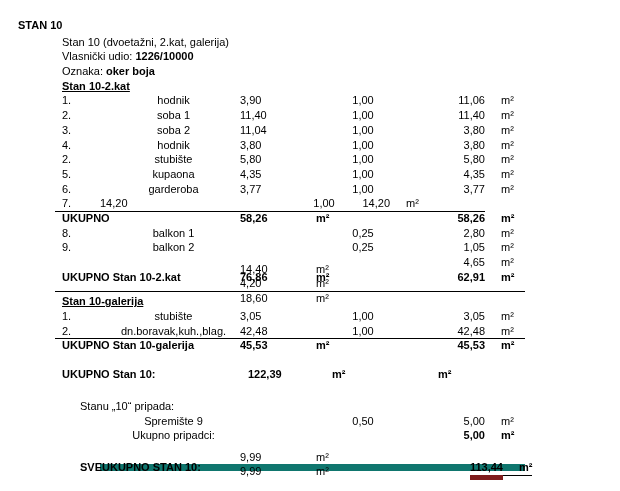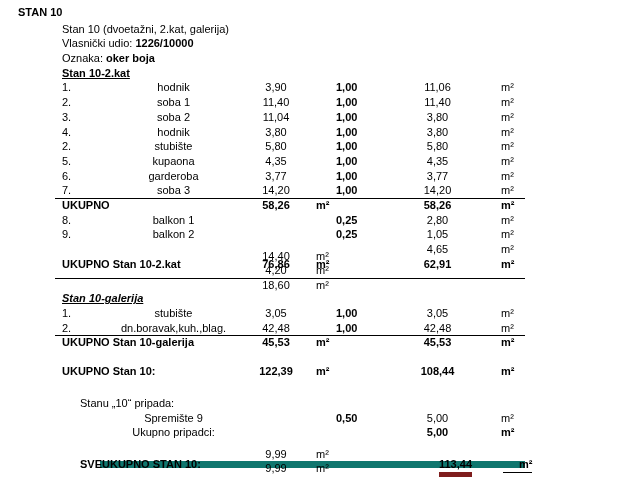--- a/index.html
+++ b/index.html
@@ -1,53 +1,53 @@
 <!DOCTYPE html>
 <html><head>
 <meta charset="utf-8">
 <style>
   html,body{margin:0;padding:0;}
   body{
     width:620px;height:491px;background:#ffffff;color:#000000;
     font-family:"Liberation Sans",sans-serif;font-size:11px;
     overflow:hidden;
   }
-  .doc{padding-top:5px;}
+  .doc{padding-top:18px;}
   .title{
     margin-left:18px;margin-bottom:2px;font-weight:bold;
     height:14.7px;line-height:14.7px;
   }
   .content{margin-left:55px;width:470px;}
   .hline{height:14.7px;line-height:14.7px;padding-left:7px;}
   .hline .bv{font-weight:bold;}
   .heading{height:14.7px;line-height:14.7px;padding-left:7px;font-weight:bold;}
   .heading span{text-decoration:underline;}
   .row{
     display:grid;
     grid-template-columns:45px 140px 72px 24px 54px 95px 40px;
     height:14.7px;line-height:14.7px;
   }
   .row.wide{grid-template-columns:185px 72px 24px 54px 95px 40px;}
   .row > div{box-sizing:border-box;overflow:visible;white-space:nowrap;}
   .c-num{padding-left:7px;}
   .c-label{padding-left:7px;text-align:center;}
   .c-wide{padding-left:7px;}
-  .c-val{text-align:center;}
+  .c-val{text-align:left;}
   .c-vu{padding-left:4px;}
-  .c-coef{text-align:left;font-weight:bold;}
-  .c-res{text-align:center;}
+  .c-coef{text-align:center;}
+  .c-res{text-align:right;}
   .c-unit{padding-left:16px;}
   .row.ul > div{border-bottom:1px solid #000;}
   .row.ul2 > div{border-bottom:7px solid #0f766e;}
   .row.ul2 > .c-num{border-bottom:none;}
   .row.b{font-weight:bold;}
   .row.bv .c-val,.row.bv .c-vu{font-weight:normal;margin-top:36px;}
   .row.br .c-res,.row.br .c-unit{font-weight:bold;}
-  .mt22{margin-top:20px;font-style:italic;}
-  .mt14{margin-top:14px;}
+  .mt22{margin-top:10px;}
+  .mt14{margin-top:14px;gap:8px;}
   .mt17{margin-top:17px;margin-left:18px;}
   .row.final .c-unit{padding-left:0;}
   .row.final .c-res span{display:inline-block;border-bottom:5px solid #7f1d1d;}
   .row.final .c-unit span{display:inline-block;padding-left:16px;border-bottom:1px solid #000;}
 </style>
 </head>
 <body>
 
 <div class="doc">
 
@@ -129,21 +129,20 @@
       <div class="c-num">6.</div>
       <div class="c-label">garderoba</div>
       <div class="c-val">3,77</div>
       <div class="c-vu"></div>
       <div class="c-coef">1,00</div>
       <div class="c-res">3,77</div>
       <div class="c-unit">m²</div>
     </div>
     <div class="row ul">
       <div class="c-num">7.</div>
-      <div class="c-label">soba 3</div>
       <div class="c-val">14,20</div>
       <div class="c-vu"></div>
       <div class="c-coef">1,00</div>
       <div class="c-res">14,20</div>
       <div class="c-unit">m²</div>
     </div>
 
     <div class="row wide b">
       <div class="c-wide">UKUPNO</div>
       <div class="c-val">58,26</div>
@@ -220,21 +219,20 @@
       <div class="c-coef"></div>
       <div class="c-res">45,53</div>
       <div class="c-unit">m²</div>
     </div>
 
     <div class="row wide b mt14">
       <div class="c-wide">UKUPNO Stan 10:</div>
       <div class="c-val">122,39</div>
       <div class="c-vu">m²</div>
       <div class="c-coef"></div>
-      <div class="c-res">108,44</div>
       <div class="c-unit">m²</div>
     </div>
 
     <div class="hline mt17">Stanu „10“ pripada:</div>
 
     <div class="row bv ul2">
       <div class="c-num"></div>
       <div class="c-label">Spremište 9</div>
       <div class="c-val">9,99</div>
       <div class="c-vu">m²</div>

